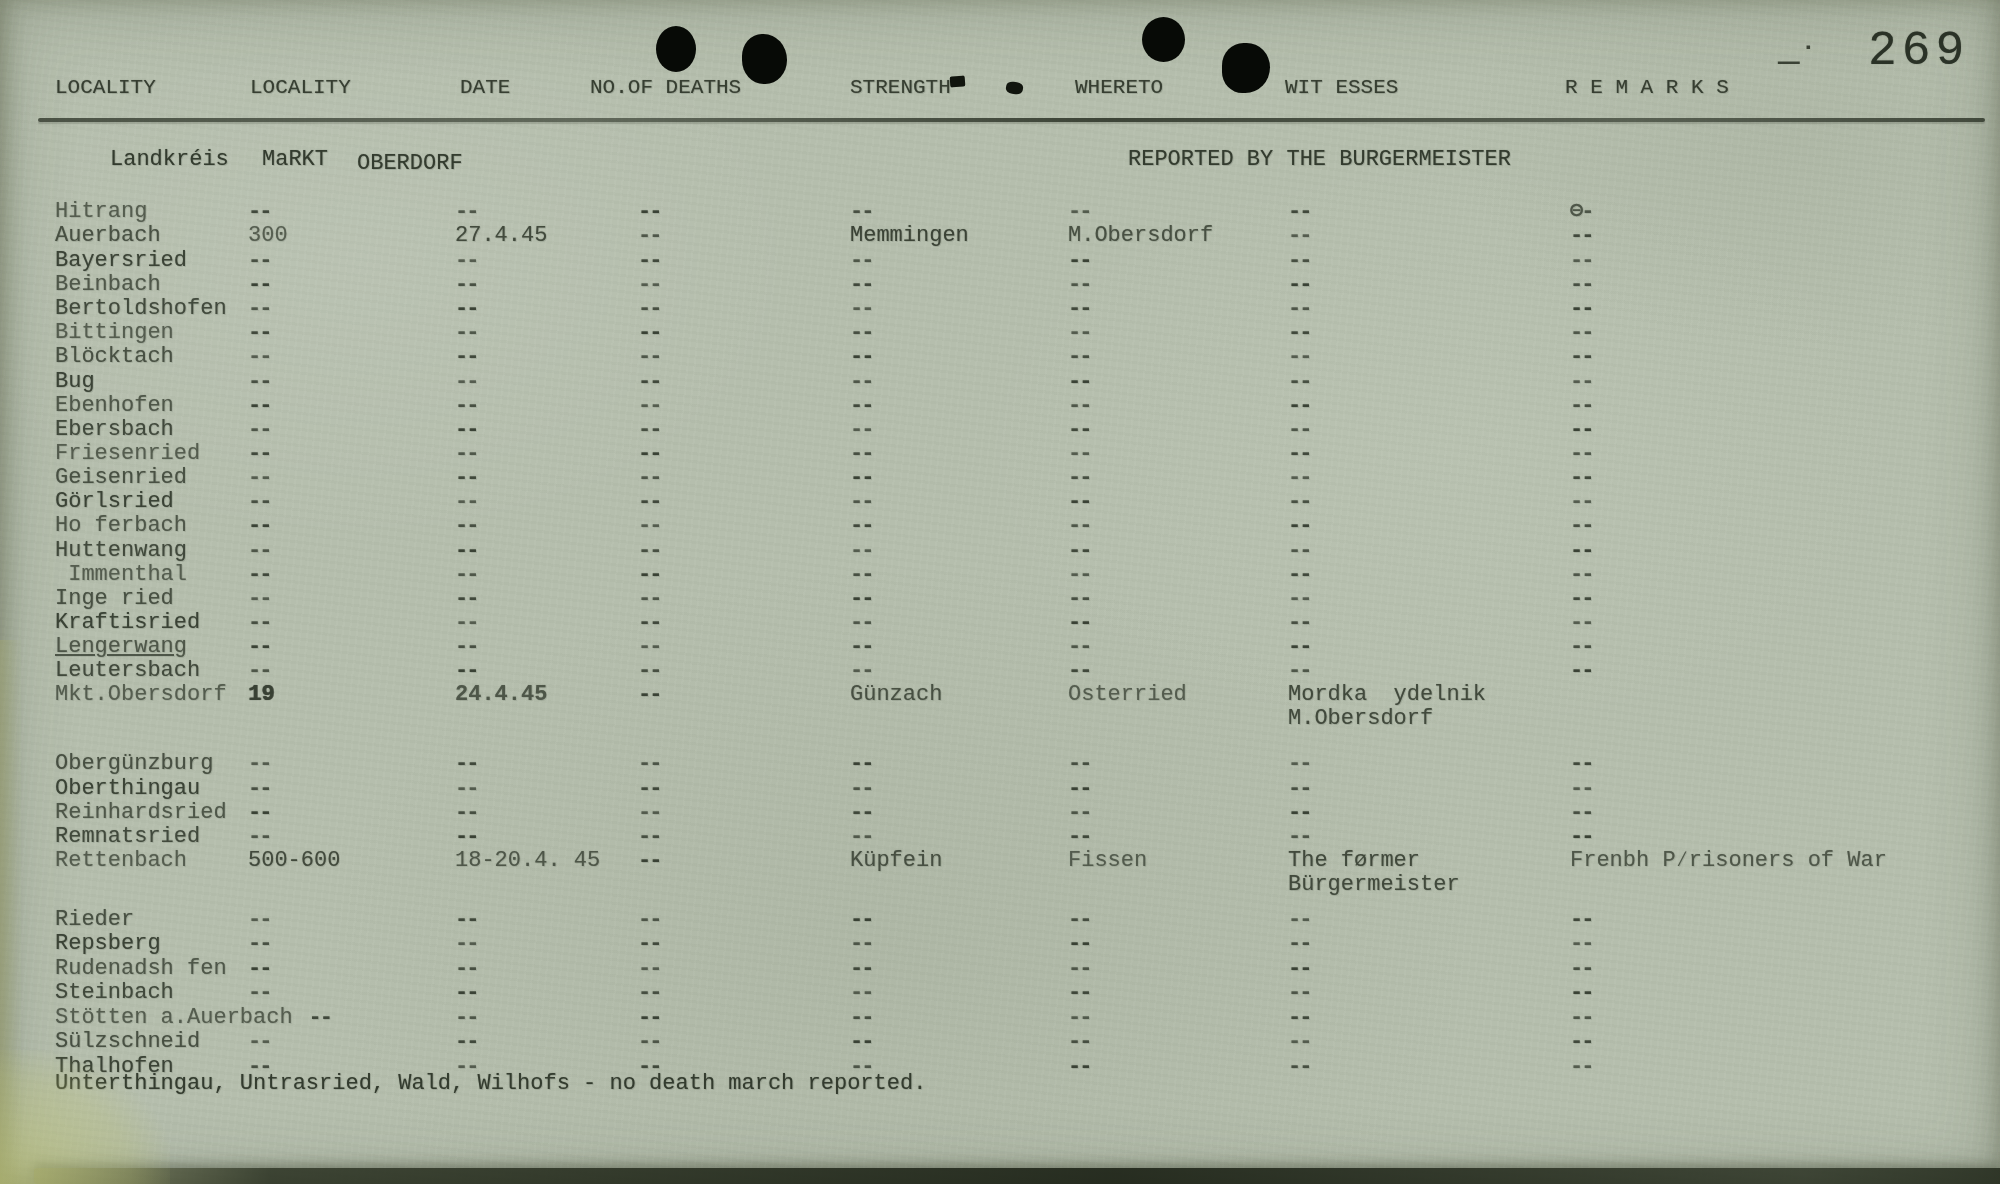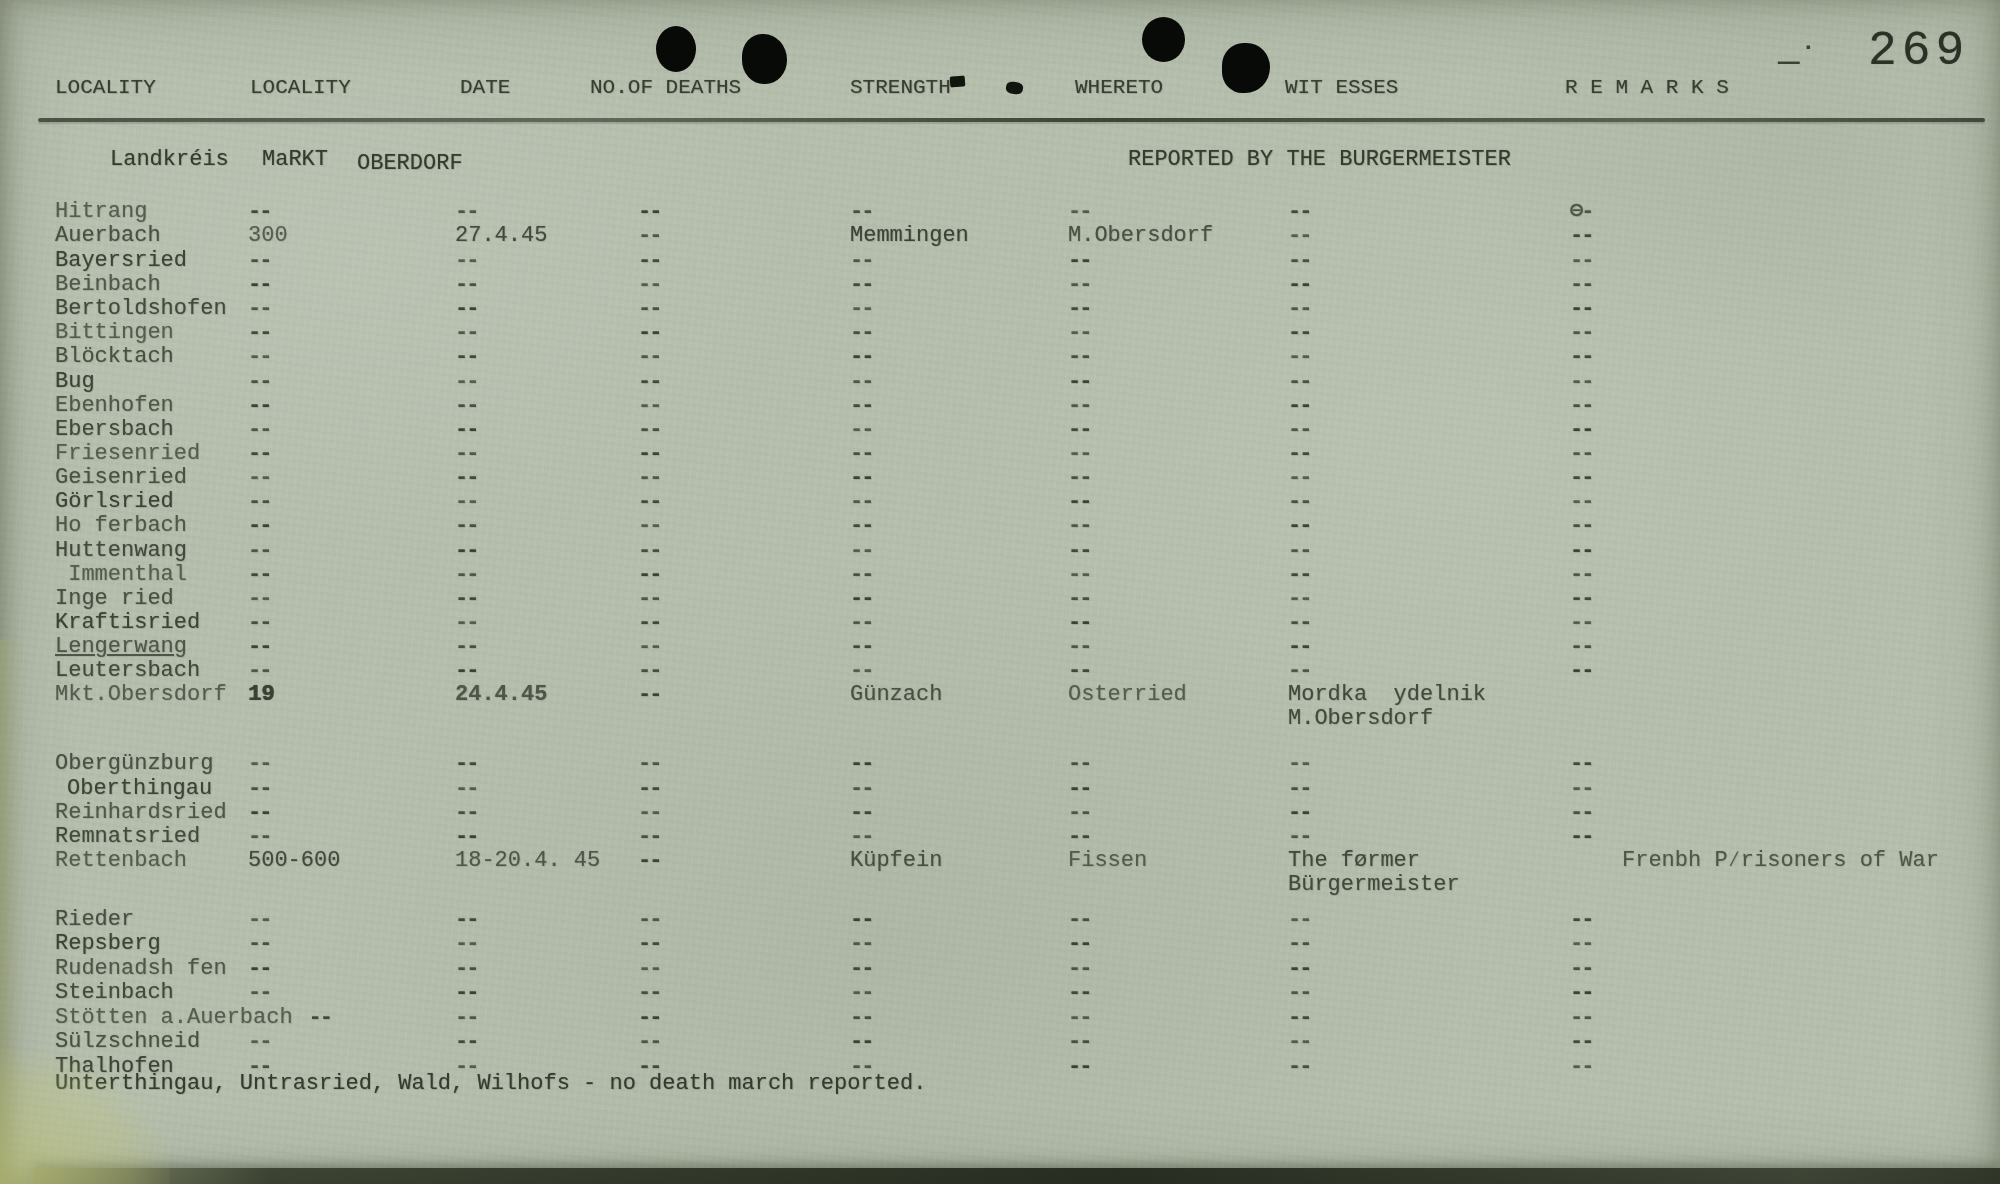--- a/index.html
+++ b/index.html
@@ -243,21 +243,21 @@
       <span class="cell" style="left: 1288px; top: 683px; opacity: 0.89;">Mordka  ydelnik</span>
       <span class="cell" style="left: 1288px; top: 707.4px; opacity: 0.89;">M.Obersdorf</span>
       <span class="cell" style="left: 55px; top: 752px; opacity: 0.84;">Obergünzburg</span>
       <span class="cell dash" style="left: 248px; top: 752px; opacity: 0.74;">--</span>
       <span class="cell dash" style="left: 455px; top: 752px; opacity: 0.89;">--</span>
       <span class="cell dash" style="left: 638px; top: 752px; opacity: 0.79;">--</span>
       <span class="cell dash" style="left: 850px; top: 752px; opacity: 0.94;">--</span>
       <span class="cell dash" style="left: 1068px; top: 752px; opacity: 0.84;">--</span>
       <span class="cell dash" style="left: 1288px; top: 752px; opacity: 0.74;">--</span>
       <span class="cell dash" style="left: 1570px; top: 752px; opacity: 0.89;">--</span>
-      <span class="cell" style="left: 55px; top: 777px; opacity: 0.94; margin-left: 12px;">Oberthingau</span>
+      <span class="cell" style="left: 55px; top: 777px; opacity: 0.94;">Oberthingau</span>
       <span class="cell dash" style="left: 248px; top: 777px; opacity: 0.84;">--</span>
       <span class="cell dash" style="left: 455px; top: 777px; opacity: 0.74;">--</span>
       <span class="cell dash" style="left: 638px; top: 777px; opacity: 0.89;">--</span>
       <span class="cell dash" style="left: 850px; top: 777px; opacity: 0.79;">--</span>
       <span class="cell dash" style="left: 1068px; top: 777px; opacity: 0.94;">--</span>
       <span class="cell dash" style="left: 1288px; top: 777px; opacity: 0.84;">--</span>
       <span class="cell dash" style="left: 1570px; top: 777px; opacity: 0.74;">--</span>
       <span class="cell" style="left: 55px; top: 801px; opacity: 0.79;">Reinhardsried</span>
       <span class="cell dash" style="left: 248px; top: 801px; opacity: 0.94;">--</span>
       <span class="cell dash" style="left: 455px; top: 801px; opacity: 0.84;">--</span>
@@ -275,21 +275,21 @@
       <span class="cell dash" style="left: 1288px; top: 825px; opacity: 0.79;">--</span>
       <span class="cell dash" style="left: 1570px; top: 825px; opacity: 0.94;">--</span>
       <span class="cell" style="left: 55px; top: 849px; opacity: 0.74;">Rettenbach</span>
       <span class="cell" style="left: 248px; top: 849px; opacity: 0.89;">500-600</span>
       <span class="cell" style="left: 455px; top: 849px; opacity: 0.79;">18-20.4. 45</span>
       <span class="cell dash" style="left: 638px; top: 849px; opacity: 0.94;">--</span>
       <span class="cell" style="left: 850px; top: 849px; opacity: 0.84;">Küpfein</span>
       <span class="cell" style="left: 1068px; top: 849px; opacity: 0.74;">Fissen</span>
       <span class="cell" style="left: 1288px; top: 849px; opacity: 0.89;">The førmer</span>
       <span class="cell" style="left: 1288px; top: 873.4px; opacity: 0.89;">Bürgermeister</span>
-      <span class="cell" style="left: 1622px; top: 849px; opacity: 0.79;">Frenbh P∕risoners of War</span>
+      <span class="cell" style="left: 1570px; top: 849px; opacity: 0.79;">Frenbh P∕risoners of War</span>
       <span class="cell" style="left: 55px; top: 908px; opacity: 0.84;">Rieder</span>
       <span class="cell dash" style="left: 248px; top: 908px; opacity: 0.74;">--</span>
       <span class="cell dash" style="left: 455px; top: 908px; opacity: 0.89;">--</span>
       <span class="cell dash" style="left: 638px; top: 908px; opacity: 0.79;">--</span>
       <span class="cell dash" style="left: 850px; top: 908px; opacity: 0.94;">--</span>
       <span class="cell dash" style="left: 1068px; top: 908px; opacity: 0.84;">--</span>
       <span class="cell dash" style="left: 1288px; top: 908px; opacity: 0.74;">--</span>
       <span class="cell dash" style="left: 1570px; top: 908px; opacity: 0.89;">--</span>
       <span class="cell" style="left: 55px; top: 932px; opacity: 0.94;">Repsberg</span>
       <span class="cell dash" style="left: 248px; top: 932px; opacity: 0.84;">--</span>

